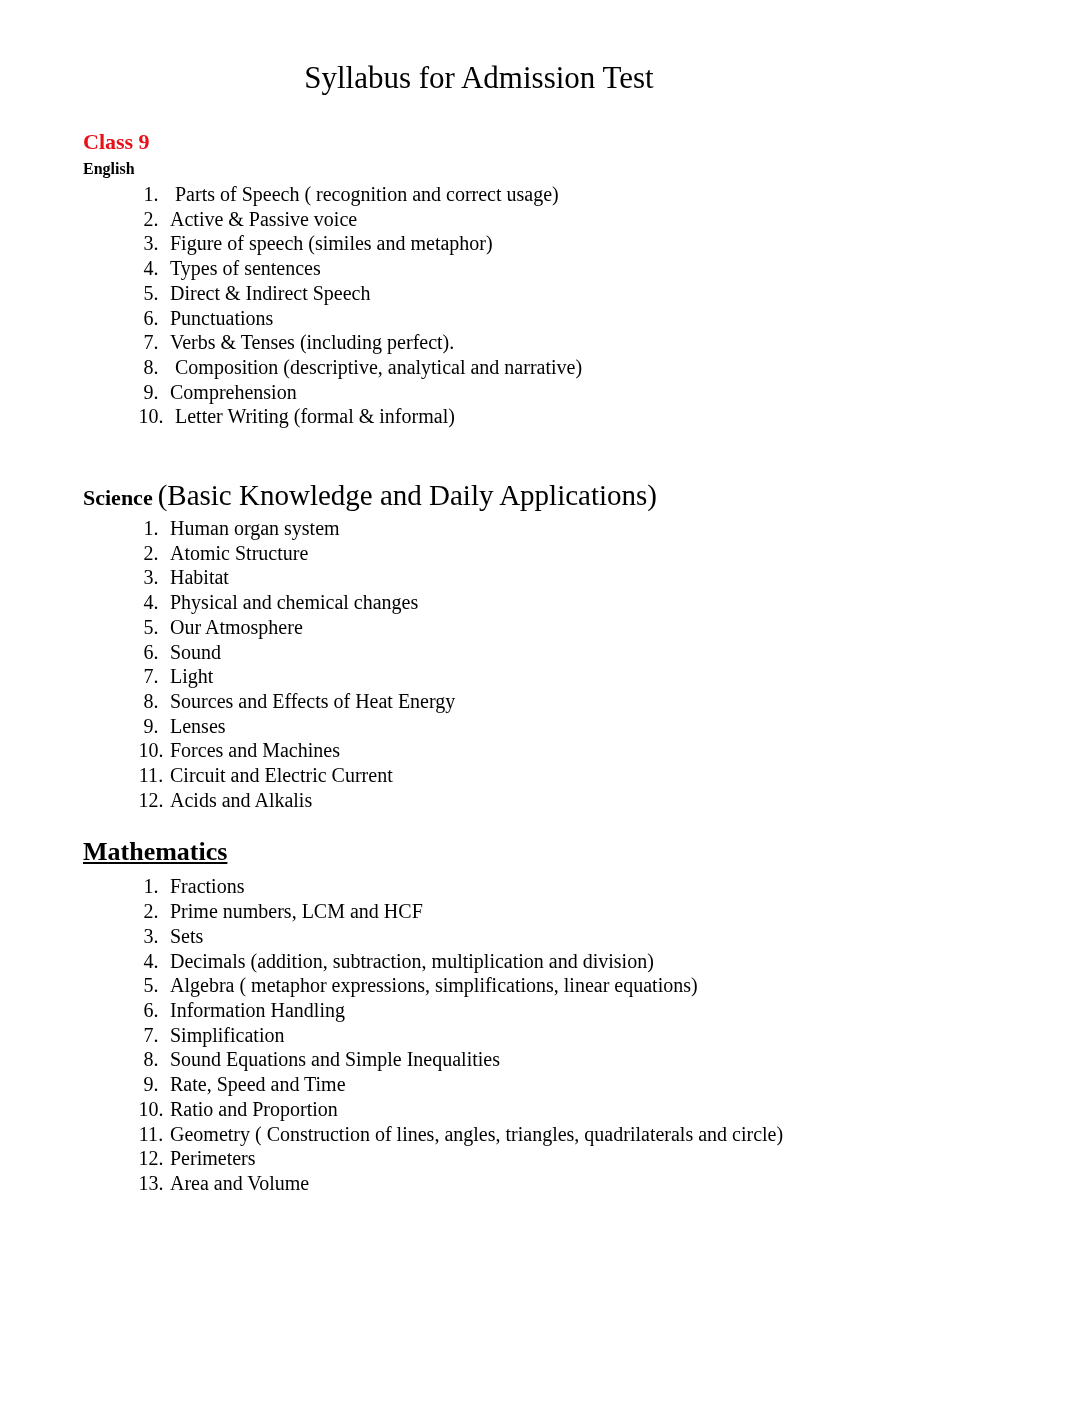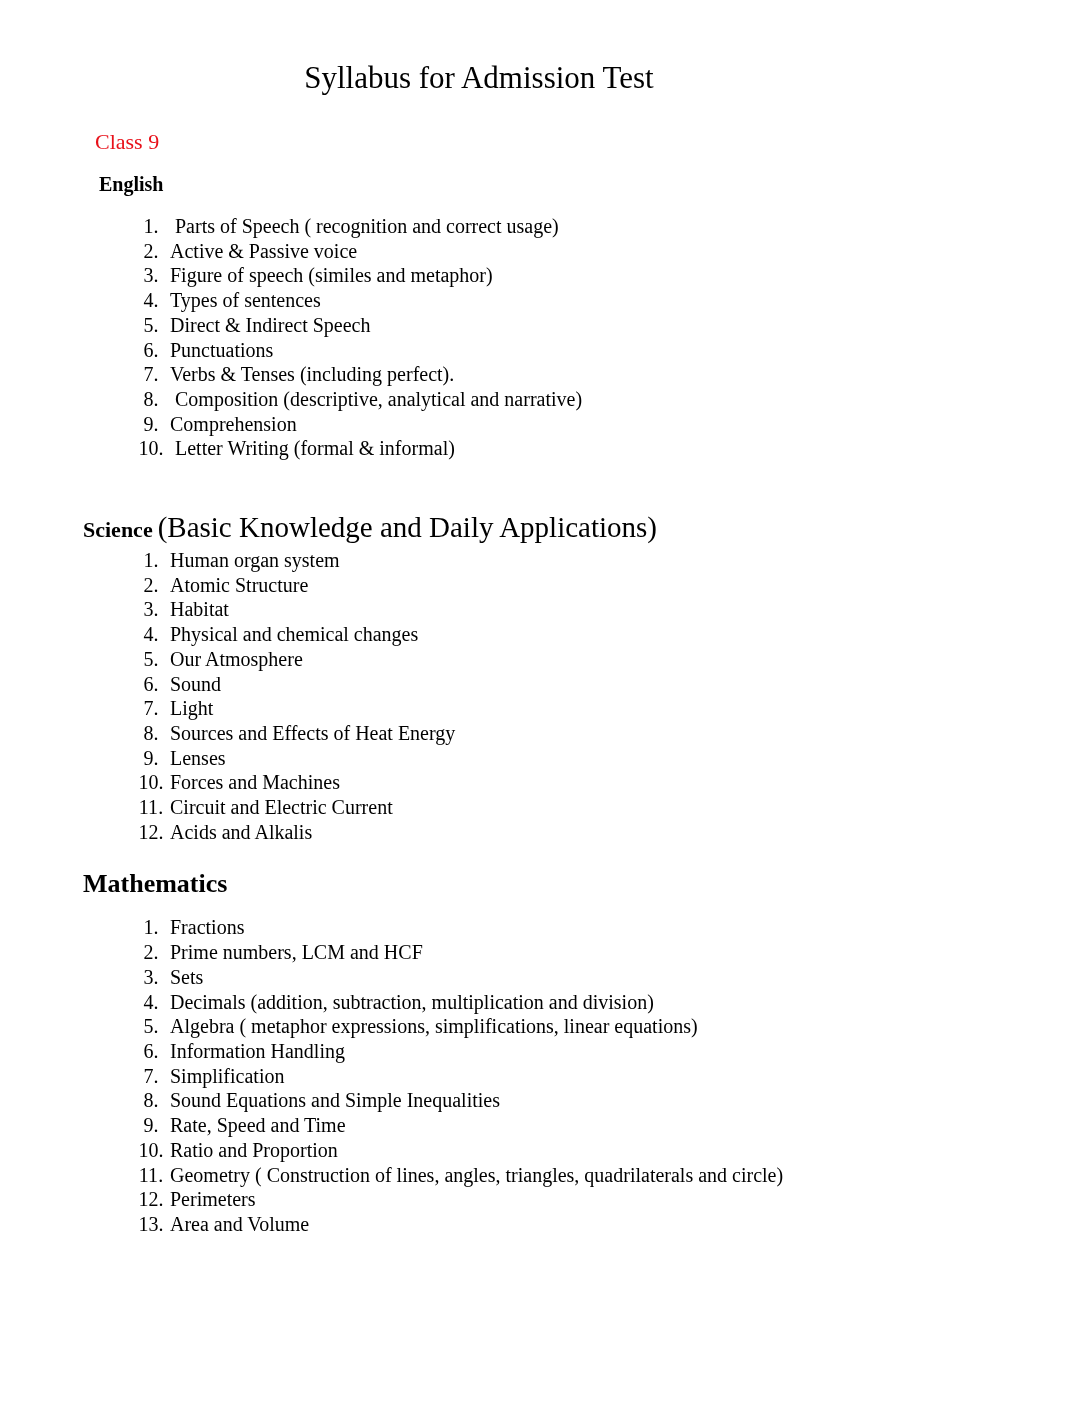--- a/index.html
+++ b/index.html
@@ -18,28 +18,27 @@
     margin: 0;
     width: 792px;
     font-size: 31px;
     font-weight: 400;
     line-height: 40px;
     text-align: center;
   }
   .class-label {
     margin-top: 30px;
     font-size: 22px;
-    font-weight: normal;
+    font-weight: bold;
     line-height: 27px;
     color: #e8111a;
-    margin-left: 12px;
   }
   .heading-sm {
-    margin: 16px;
-    font-size: 20px;
+    margin: 0;
+    font-size: 16px;
     font-weight: bold;
     line-height: 27px;
   }
   ol.topics {
     list-style: none;
     margin: 0;
     padding: 0 0 0 51px;
     counter-reset: item;
   }
   ol.topics li {
@@ -60,24 +59,25 @@
   .sci-row {
     margin-top: 48px;
     display: flex;
     align-items: baseline;
     line-height: 36px;
   }
   .sci-head { font-size: 22px; font-weight: bold; }
   .sci-sub  { font-size: 29px; margin-left: 5px; font-weight: 400; }
   .science-list { margin-top: 22px; }
   .math-heading {
-    margin: 21px 0 12px 0;
+    margin: 21px 0 3px 0;
     font-size: 26px;
     font-weight: bold;
     line-height: 38px;
+    text-decoration: underline;
   }
   .math-list { margin-top: 21px; }
 </style>
 </head>
 <body>
 
 <div class="page">
 
   <h1 class="title">Syllabus for Admission Test</h1>
 

